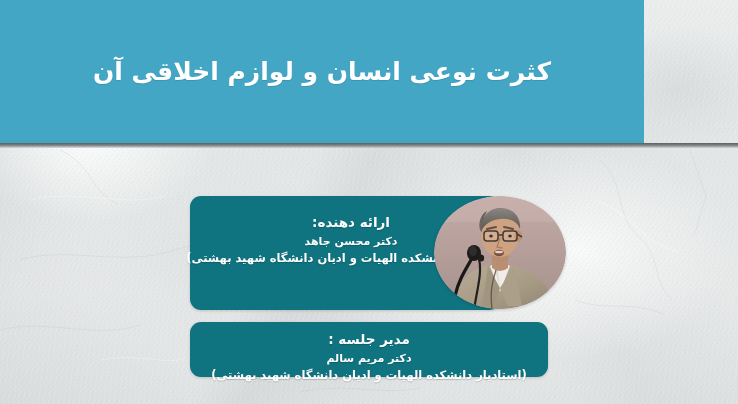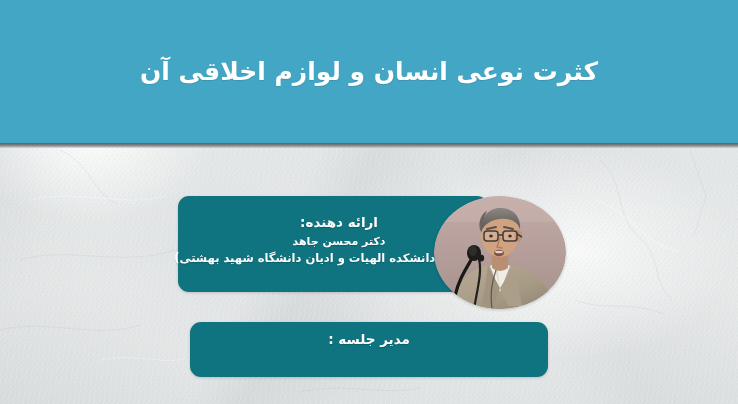--- a/index.html
+++ b/index.html
@@ -45,21 +45,21 @@
     position: absolute;
     inset: 0;
     opacity: 0.55;
   }
 
   
   .header {
     position: absolute;
     top: 0;
     left: 0;
-    width: 738px;
+    width: 644px;
     height: 143px;
     background: #44a6c5;
     display: flex;
     align-items: center;
     justify-content: center;
     z-index: 4;
   }
   .header-shadow {
     position: absolute;
     top: 143px;
@@ -100,24 +100,24 @@
   .card {
     position: absolute;
     background: #0f7480;
     border-radius: 11px;
     color: #ffffff;
     z-index: 2;
     box-shadow: 0 1px 3px rgba(0,0,0,0.16);
     direction: rtl;
   }
   .card-presenter {
-    left: 178px;
+    left: 190px;
     top: 196px;
     width: 310px;
-    height: 96px;
+    height: 114px;
     padding-top: 16px;
     box-sizing: border-box;
   }
   .card-chair {
     left: 190px;
     top: 322px;
     width: 358px;
     height: 55px;
     padding-top: 7px;
     box-sizing: border-box;
@@ -255,15 +255,17 @@
   </div>
 
   <div class="card card-presenter">
     <div class="card-line line-role">ارائه دهنده:</div>
     <div class="card-line line-name">دکتر محسن جاهد</div>
     <div class="card-line line-affil">(دانشیار دانشکده الهیات و ادیان دانشگاه شهید بهشتی)</div>
   </div>
 
   <div class="card card-chair">
     <div class="card-line line-role">مدیر جلسه :</div>
+    <div class="card-line line-name">دکتر  مریم سالم</div>
+    <div class="card-line line-affil">(استادیار دانشکده الهیات و ادیان دانشگاه شهید بهشتی)</div>
   </div>
 
 </div>
 
 </body></html>

